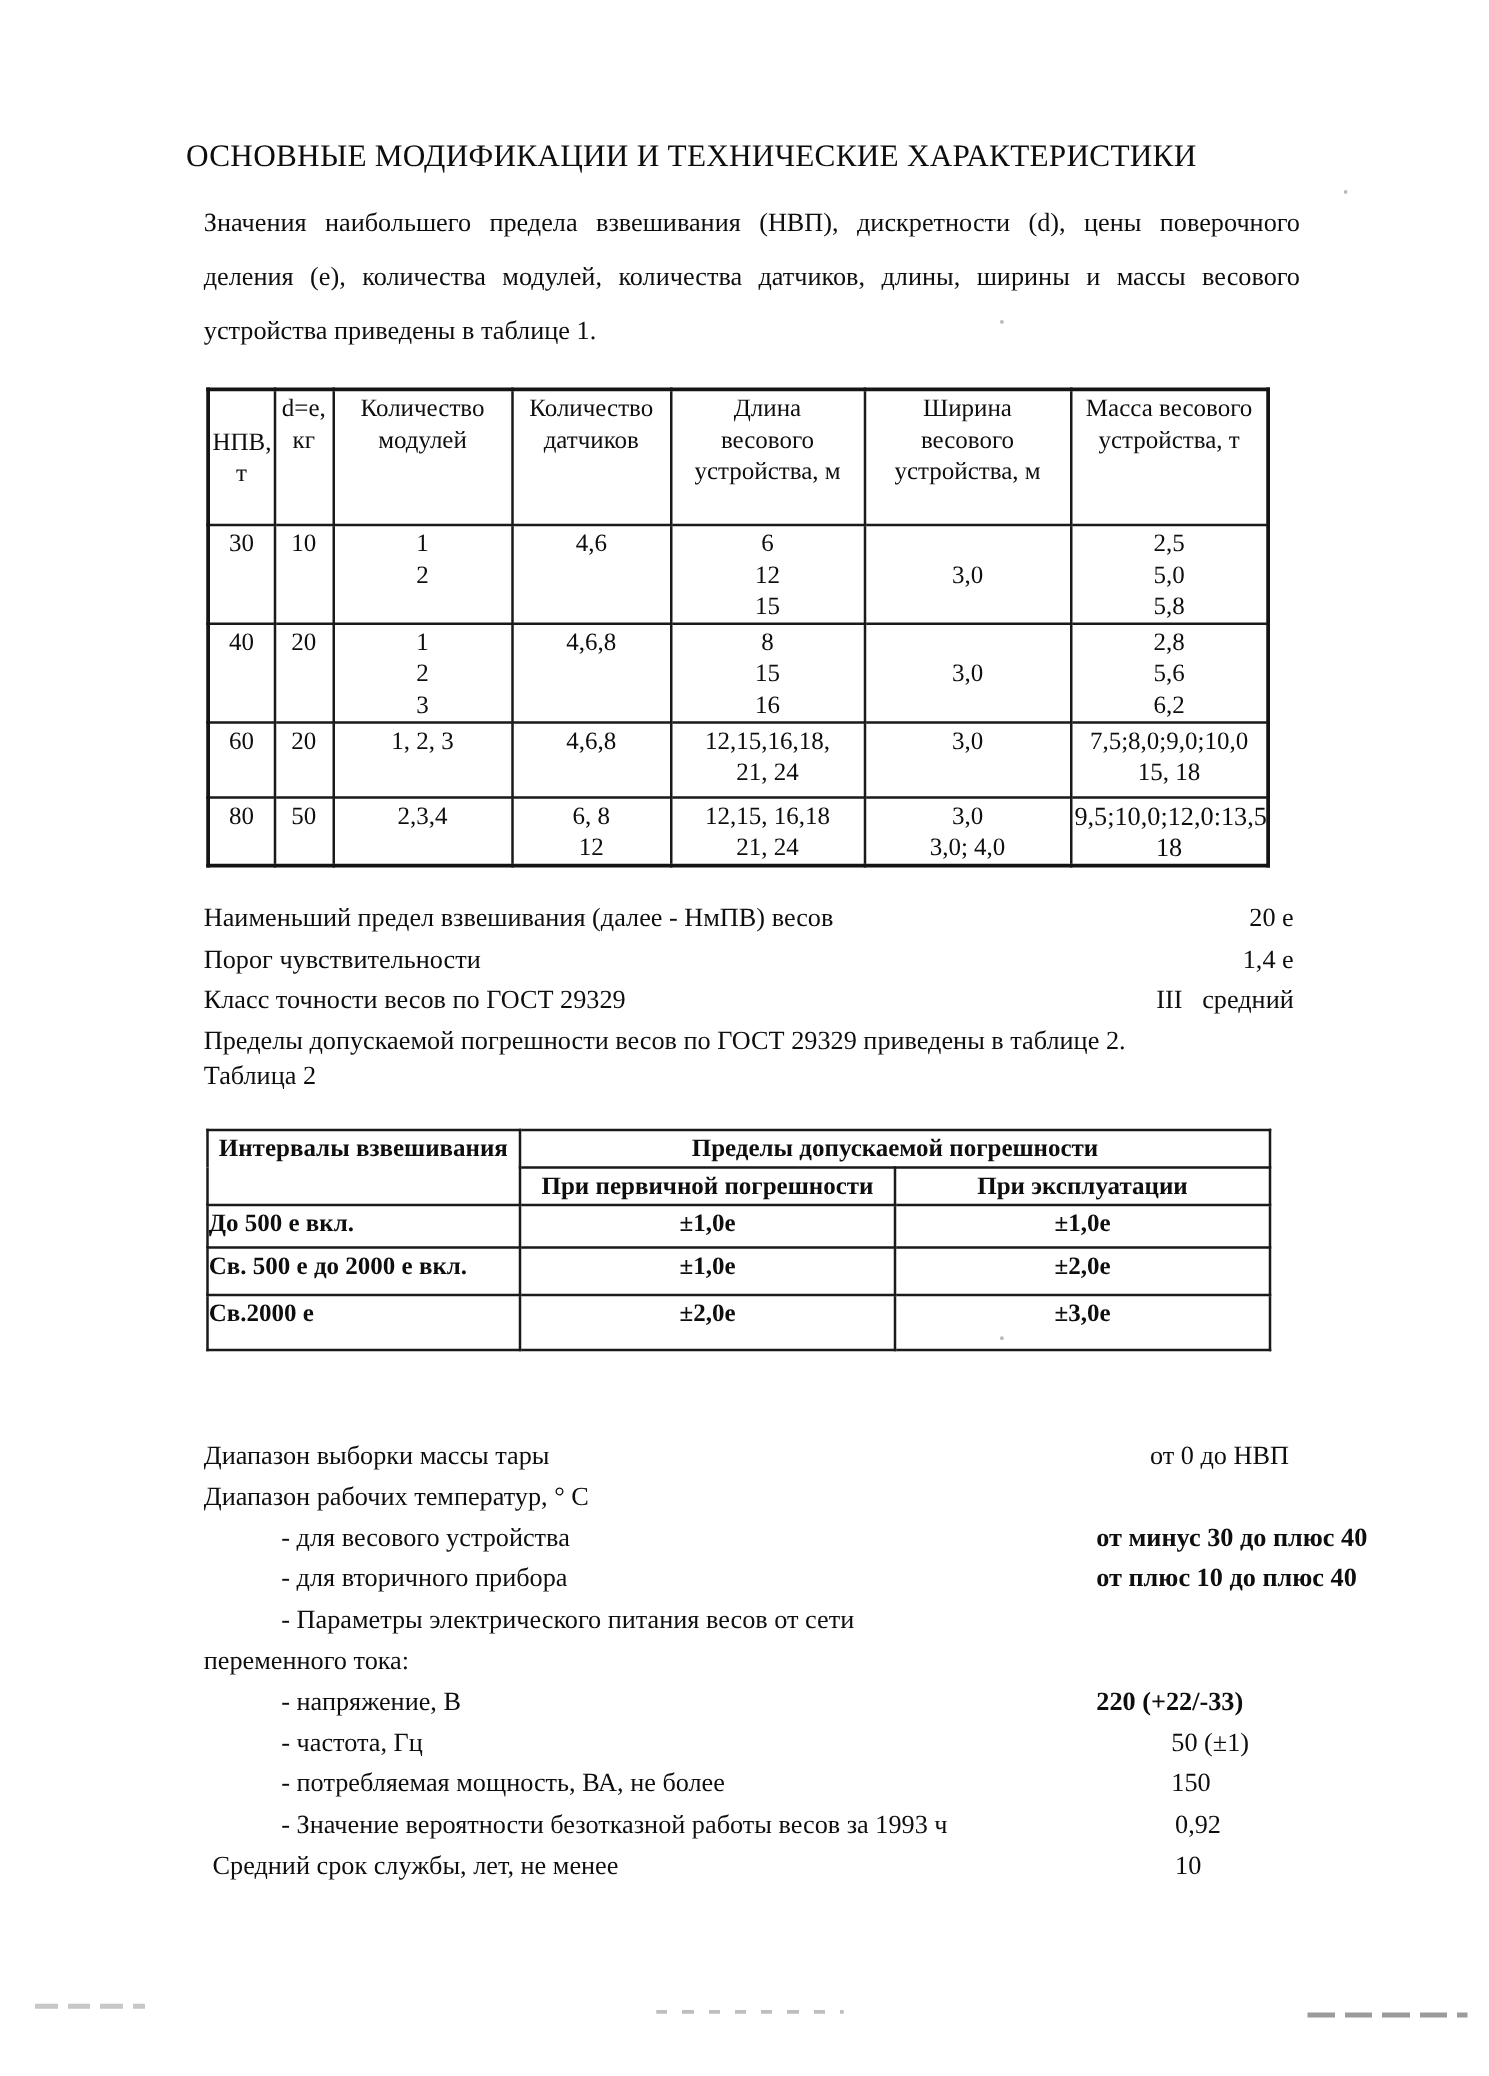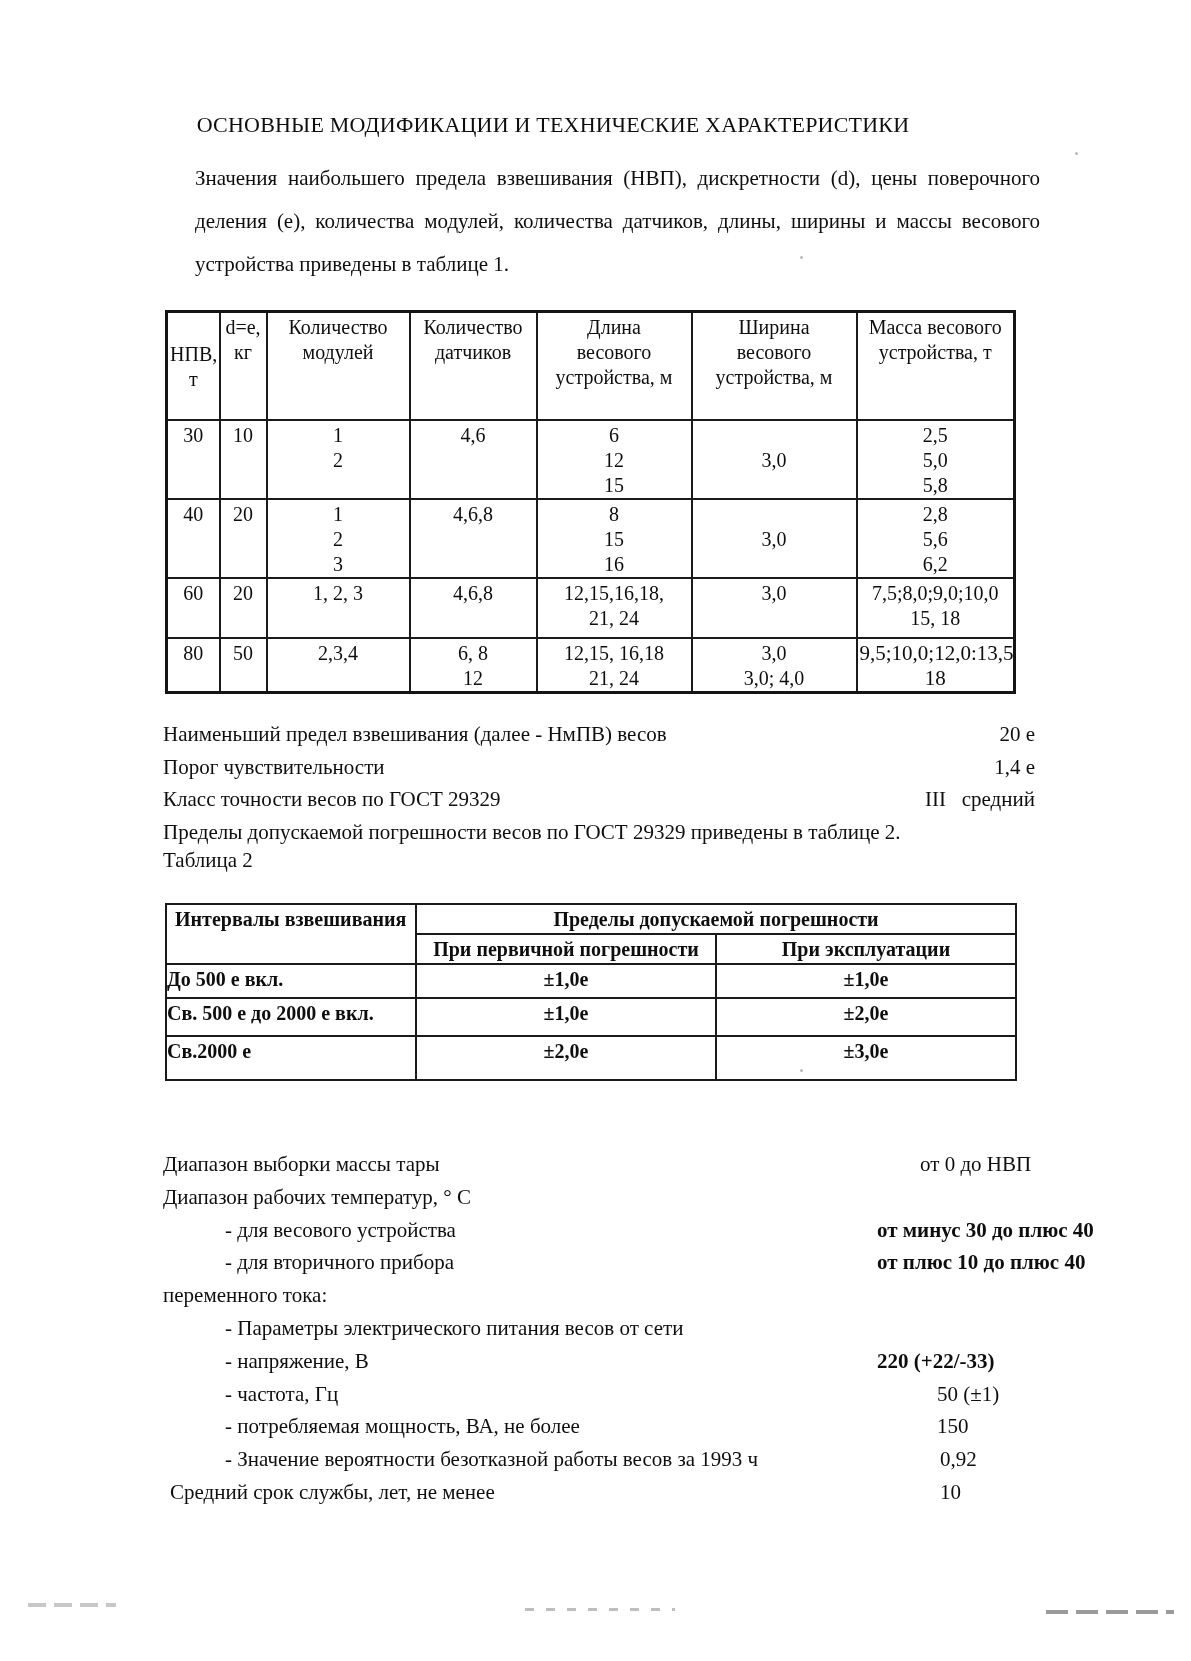--- a/index.html
+++ b/index.html
@@ -9,26 +9,26 @@
     font-family:"Liberation Serif","DejaVu Serif",serif;
     color:#0e0e0e;
     position:relative;
     -webkit-font-smoothing:antialiased;
   }
   .page{position:absolute;inset:0;}
 
   
   .title{
     position:absolute;top:112px;left:0;width:1106px;
-    text-align:center;font-size:22px;letter-spacing:.2px;
+    text-align:center;font-size:25px;letter-spacing:.2px;
   }
 
   
   .intro{position:absolute;top:157px;left:163px;width:877px;font-size:21px;}
-  .intro-line{height:43px;line-height:43px;text-align:justify;text-align-last:justify;margin-left:32px;}
+  .intro-line{height:43px;line-height:43px;text-align:justify;text-align-last:justify;}
   .intro-line.last{text-align:left;text-align-last:left;}
 
   
   table{border-collapse:collapse;}
   .t1{
     position:absolute;top:310px;left:165px;width:848px;
     border:3px solid #141414;table-layout:fixed;
     font-size:20px;
   }
   .t1 th,.t1 td{
@@ -260,25 +260,25 @@
       <span class="b-label">Диапазон рабочих температур, ° С</span>
     </div>
     <div class="b-row ind vb">
       <span class="b-label">- для весового устройства</span>
       <span class="b-value">от минус 30 до плюс 40</span>
     </div>
     <div class="b-row ind vb">
       <span class="b-label">- для вторичного прибора</span>
       <span class="b-value">от плюс 10 до плюс 40</span>
     </div>
+    <div class="b-row ind">
+      <span class="b-label">- Параметры электрического питания весов от сети</span>
+    </div>
     <div class="b-row">
       <span class="b-label">переменного тока:</span>
-    </div>
-    <div class="b-row ind">
-      <span class="b-label">- Параметры электрического питания весов от сети</span>
     </div>
     <div class="b-row ind vb">
       <span class="b-label">- напряжение, В</span>
       <span class="b-value">220 (+22/-33)</span>
     </div>
     <div class="b-row ind vc">
       <span class="b-label">- частота, Гц</span>
       <span class="b-value">50 (±1)</span>
     </div>
     <div class="b-row ind vc">

